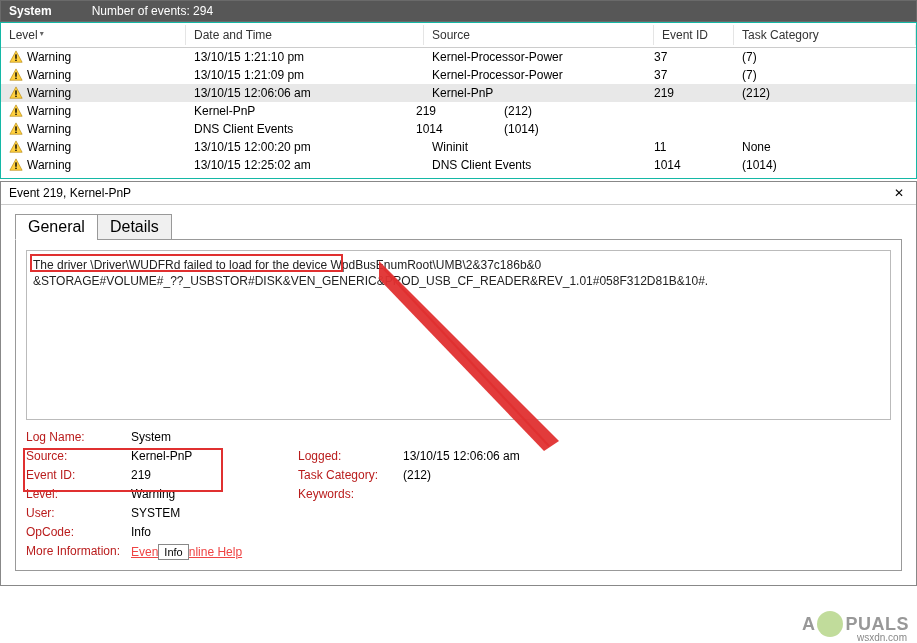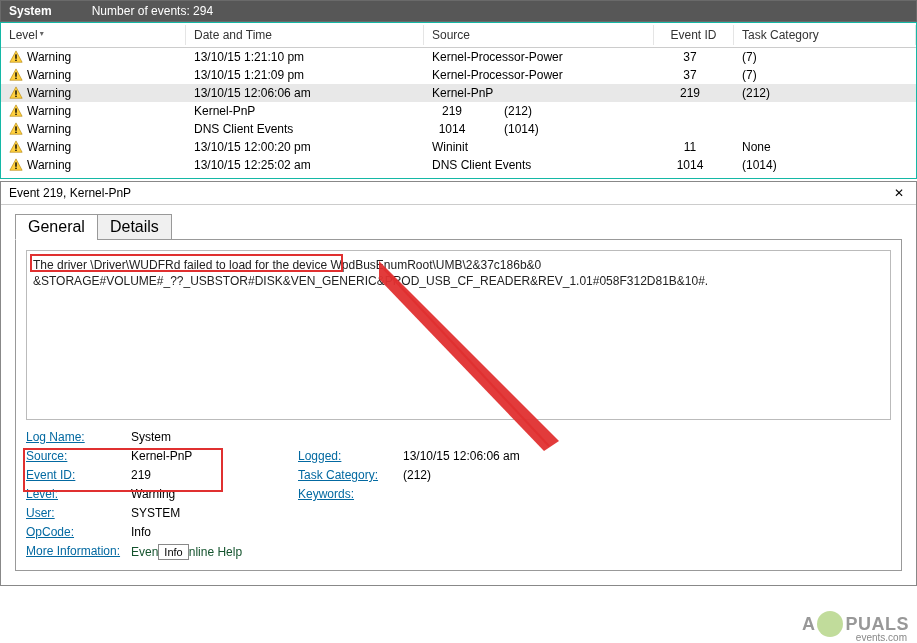--- a/index.html
+++ b/index.html
@@ -44,21 +44,21 @@
       top: 0;
     }
     .grid-header .col {
       border-right: 1px solid #e5e5e5;
       padding: 3px 8px;
     }
     .grid-row.selected { background: #e8e8e8; }
     .col-level { width: 185px; display:flex; align-items:center; gap:4px; padding-left:8px }
     .col-date  { width: 238px; padding-left:8px }
     .col-source{ width: 230px; padding-left:8px }
-    .col-id    { width: 80px; text-align:center; padding-right:8px }
+    .col-id    { width: 80px; text-align:left; padding-right:8px }
     .col-task  { flex: 1; padding-left:8px }
     .warn-icon {
       width:14px; height:14px;
       display:inline-block;
     }
     .warn-icon svg { display:block; }
     .detail-pane {
       border: 1px solid #888;
       margin-top: 2px;
       background: #fff;
@@ -103,25 +103,25 @@
       pointer-events:none;
     }
     .red-box.desc-hl { top:3px; left:3px; width:313px; height:18px; }
     .props {
       margin-top:10px;
       display:flex;
       gap:22px;
     }
     .props-col { display:flex; flex-direction:column; gap:5px; }
     .prop-row { display:flex; }
-    .prop-label { width:105px; color:#0369a1;text-decoration:underline; }
+    .prop-label { width:105px; color:#b91c1c; }
     .prop-value { color:#000; }
     .props-col.left { position:relative; width:250px; }
     .red-box.src-id { left:-3px; top:18px; width:200px; height:44px; }
-    .more-link { color:#14532d; cursor:pointer; }
+    .more-link { color:#ef4444; text-decoration:underline; cursor:pointer; }
     .tooltip-box {
       display:inline-block;
       border:1px solid #888;
       background:#fff;
       padding:1px 5px;
       font-size:11px;
       position:relative;
       top:0;
     }
     .arrow-svg {
@@ -369,13 +369,13 @@
       </div>
     </div>
   </div>
 </div>
 
 <div class="watermark">
   <span>A</span>
   <span class="bug"></span>
   <span>PUALS</span>
 </div>
-<div class="wsxdn">events.com</div>
+<div class="wsxdn">wsxdn.com</div>
 
 </body></html>

